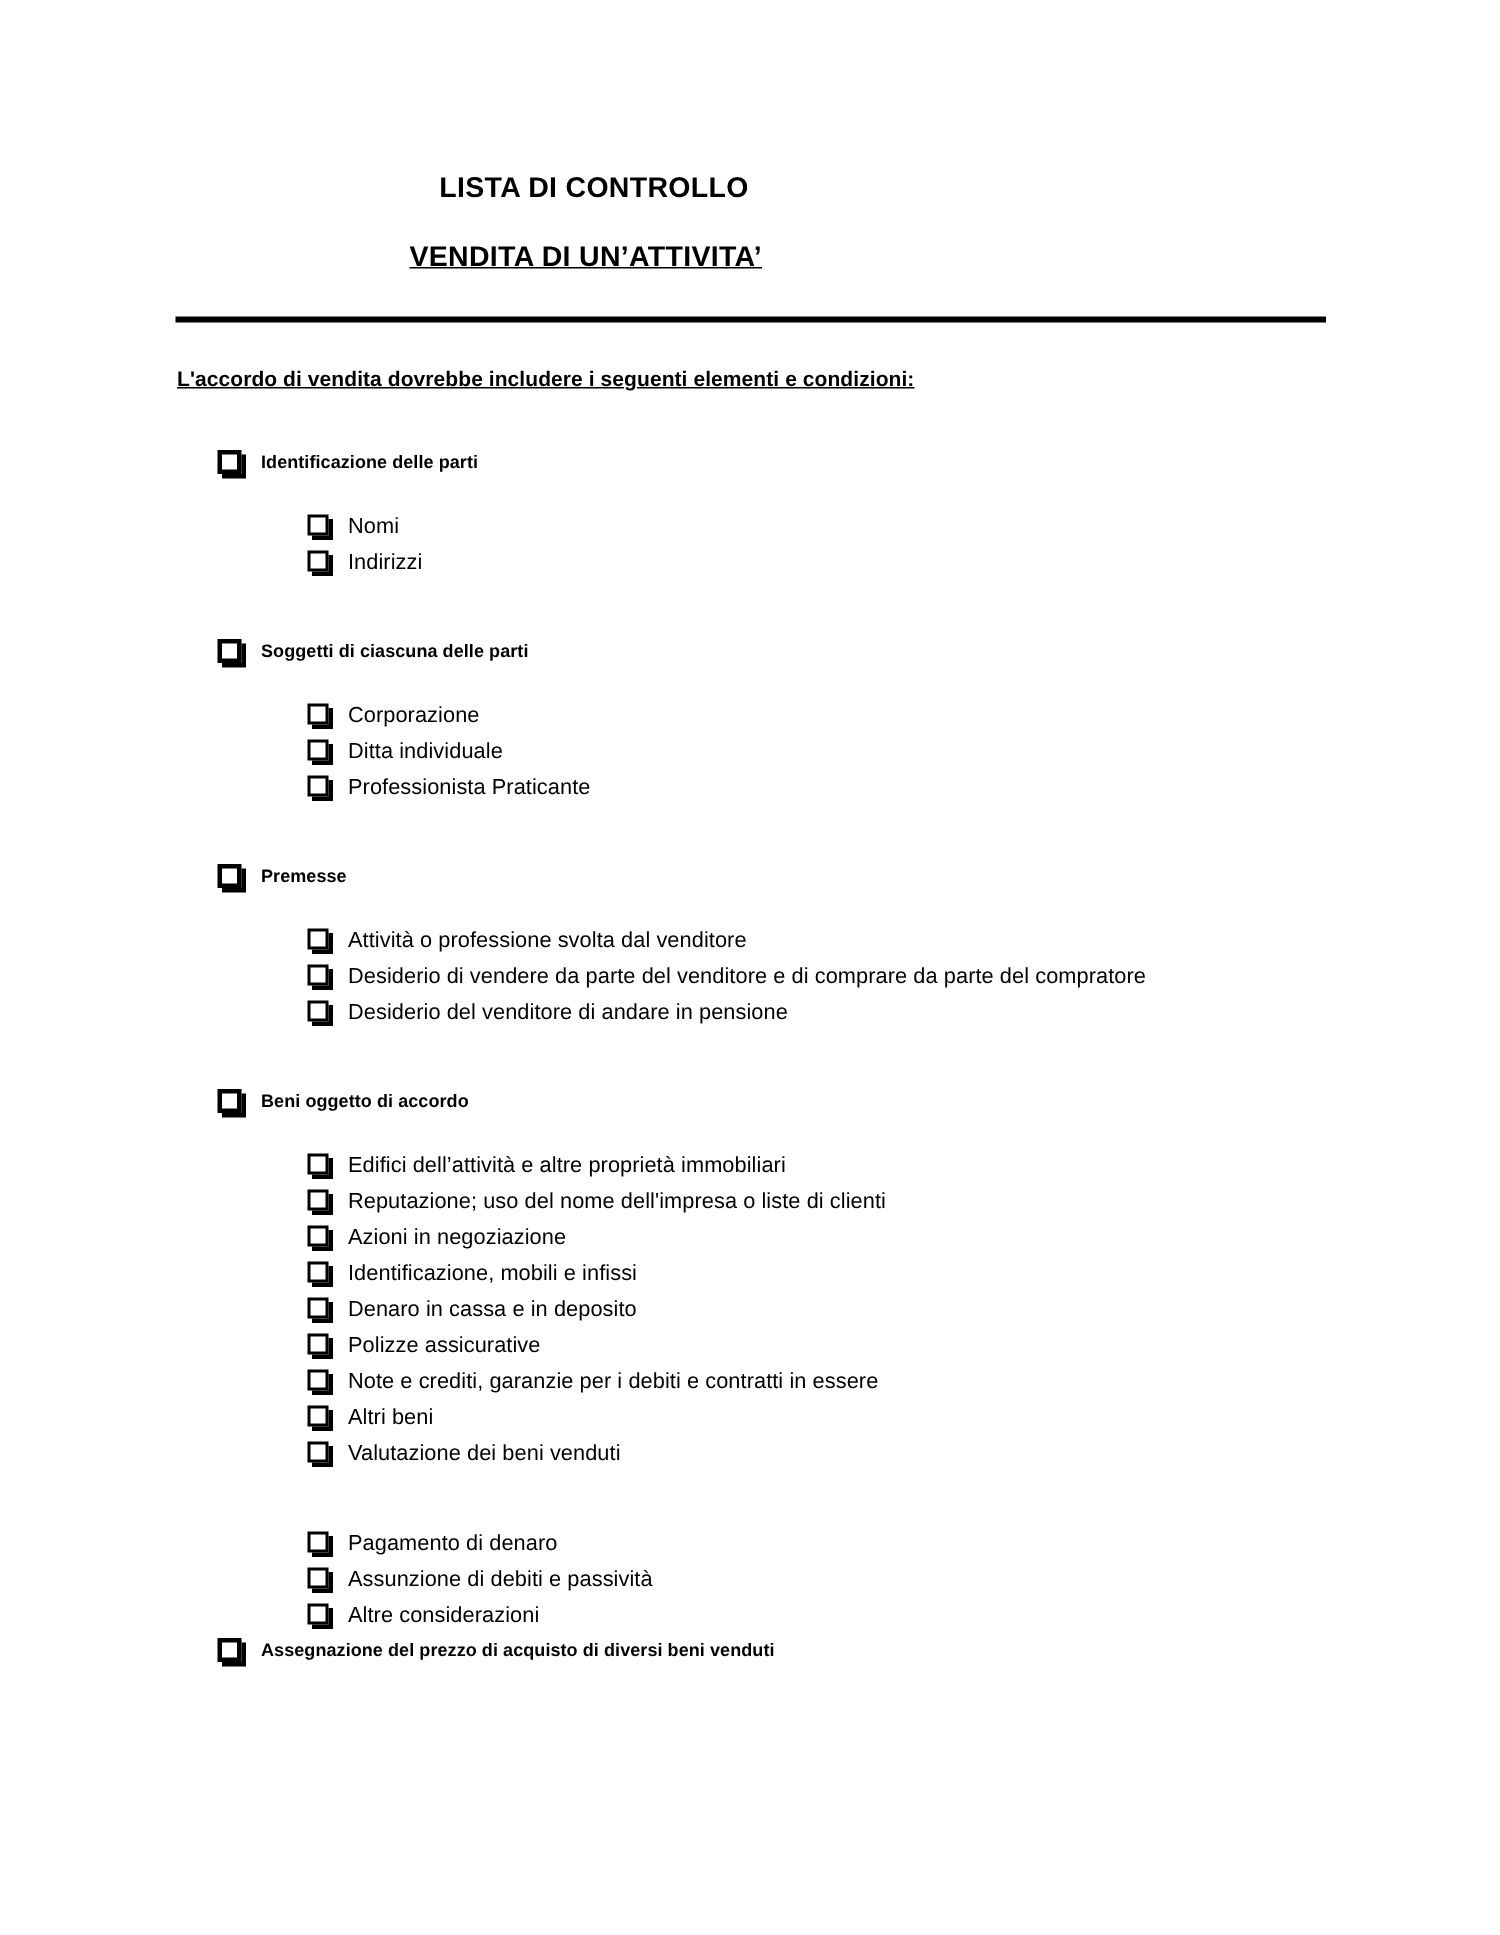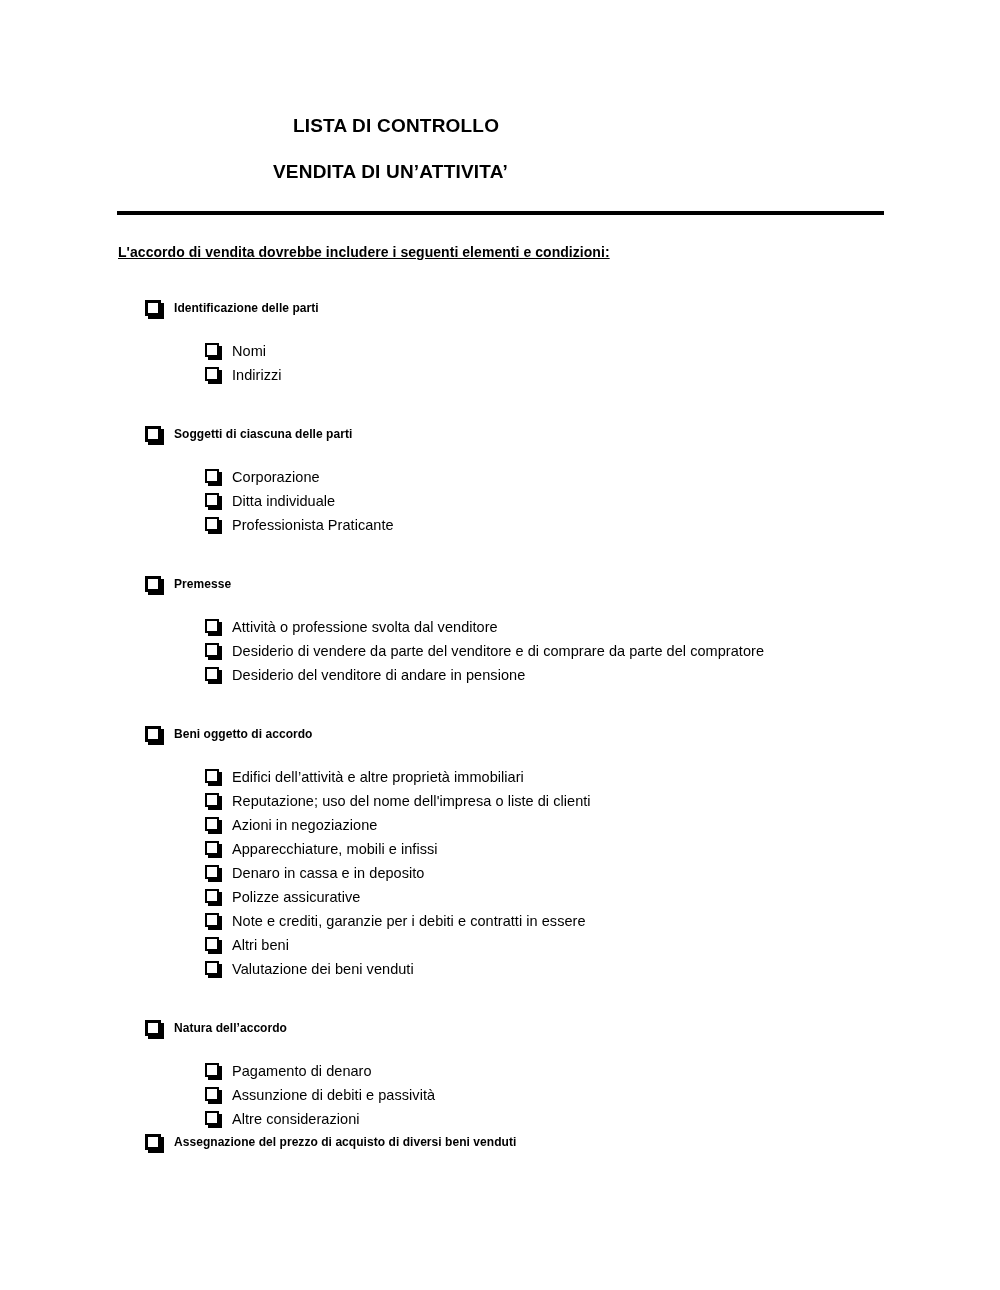--- a/index.html
+++ b/index.html
@@ -37,20 +37,21 @@
     position: absolute;
     left: 0;
     right: 0;
     top: 115px;
   }
   .title-2 {
     position: absolute;
     left: 0;
     right: 11px;
     top: 161px;
+    text-decoration: underline;
   }
 
   
   .hrule {
     position: absolute;
     left: 117px;
     top: 211px;
     width: 767px;
     height: 4px;
     background: #000000;
@@ -314,21 +315,21 @@
                 <span class="shadow"></span>
                 <span class="box"></span>
               </span>
               <span class="label">Azioni in negoziazione</span>
             </div>
             <div class="row row-sub">
               <span class="cbx">
                 <span class="shadow"></span>
                 <span class="box"></span>
               </span>
-              <span class="label">Apparecchiature, mobili e infissi</span>
+              <span class="label">Identificazione, mobili e infissi</span>
             </div>
             <div class="row row-sub">
               <span class="cbx">
                 <span class="shadow"></span>
                 <span class="box"></span>
               </span>
               <span class="label">Denaro in cassa e in deposito</span>
             </div>
             <div class="row row-sub">
               <span class="cbx">
@@ -354,27 +355,20 @@
             <div class="row row-sub">
               <span class="cbx">
                 <span class="shadow"></span>
                 <span class="box"></span>
               </span>
               <span class="label">Valutazione dei beni venduti</span>
             </div>
           </div>
         </div>
         <div class="section">
-          <div class="row row-main">
-            <span class="cbx">
-              <span class="shadow"></span>
-              <span class="box"></span>
-            </span>
-            <span class="label">Natura dell’accordo</span>
-          </div>
           <div class="sublist">
             <div class="row row-sub">
               <span class="cbx">
                 <span class="shadow"></span>
                 <span class="box"></span>
               </span>
               <span class="label">Pagamento di denaro</span>
             </div>
             <div class="row row-sub">
               <span class="cbx">

